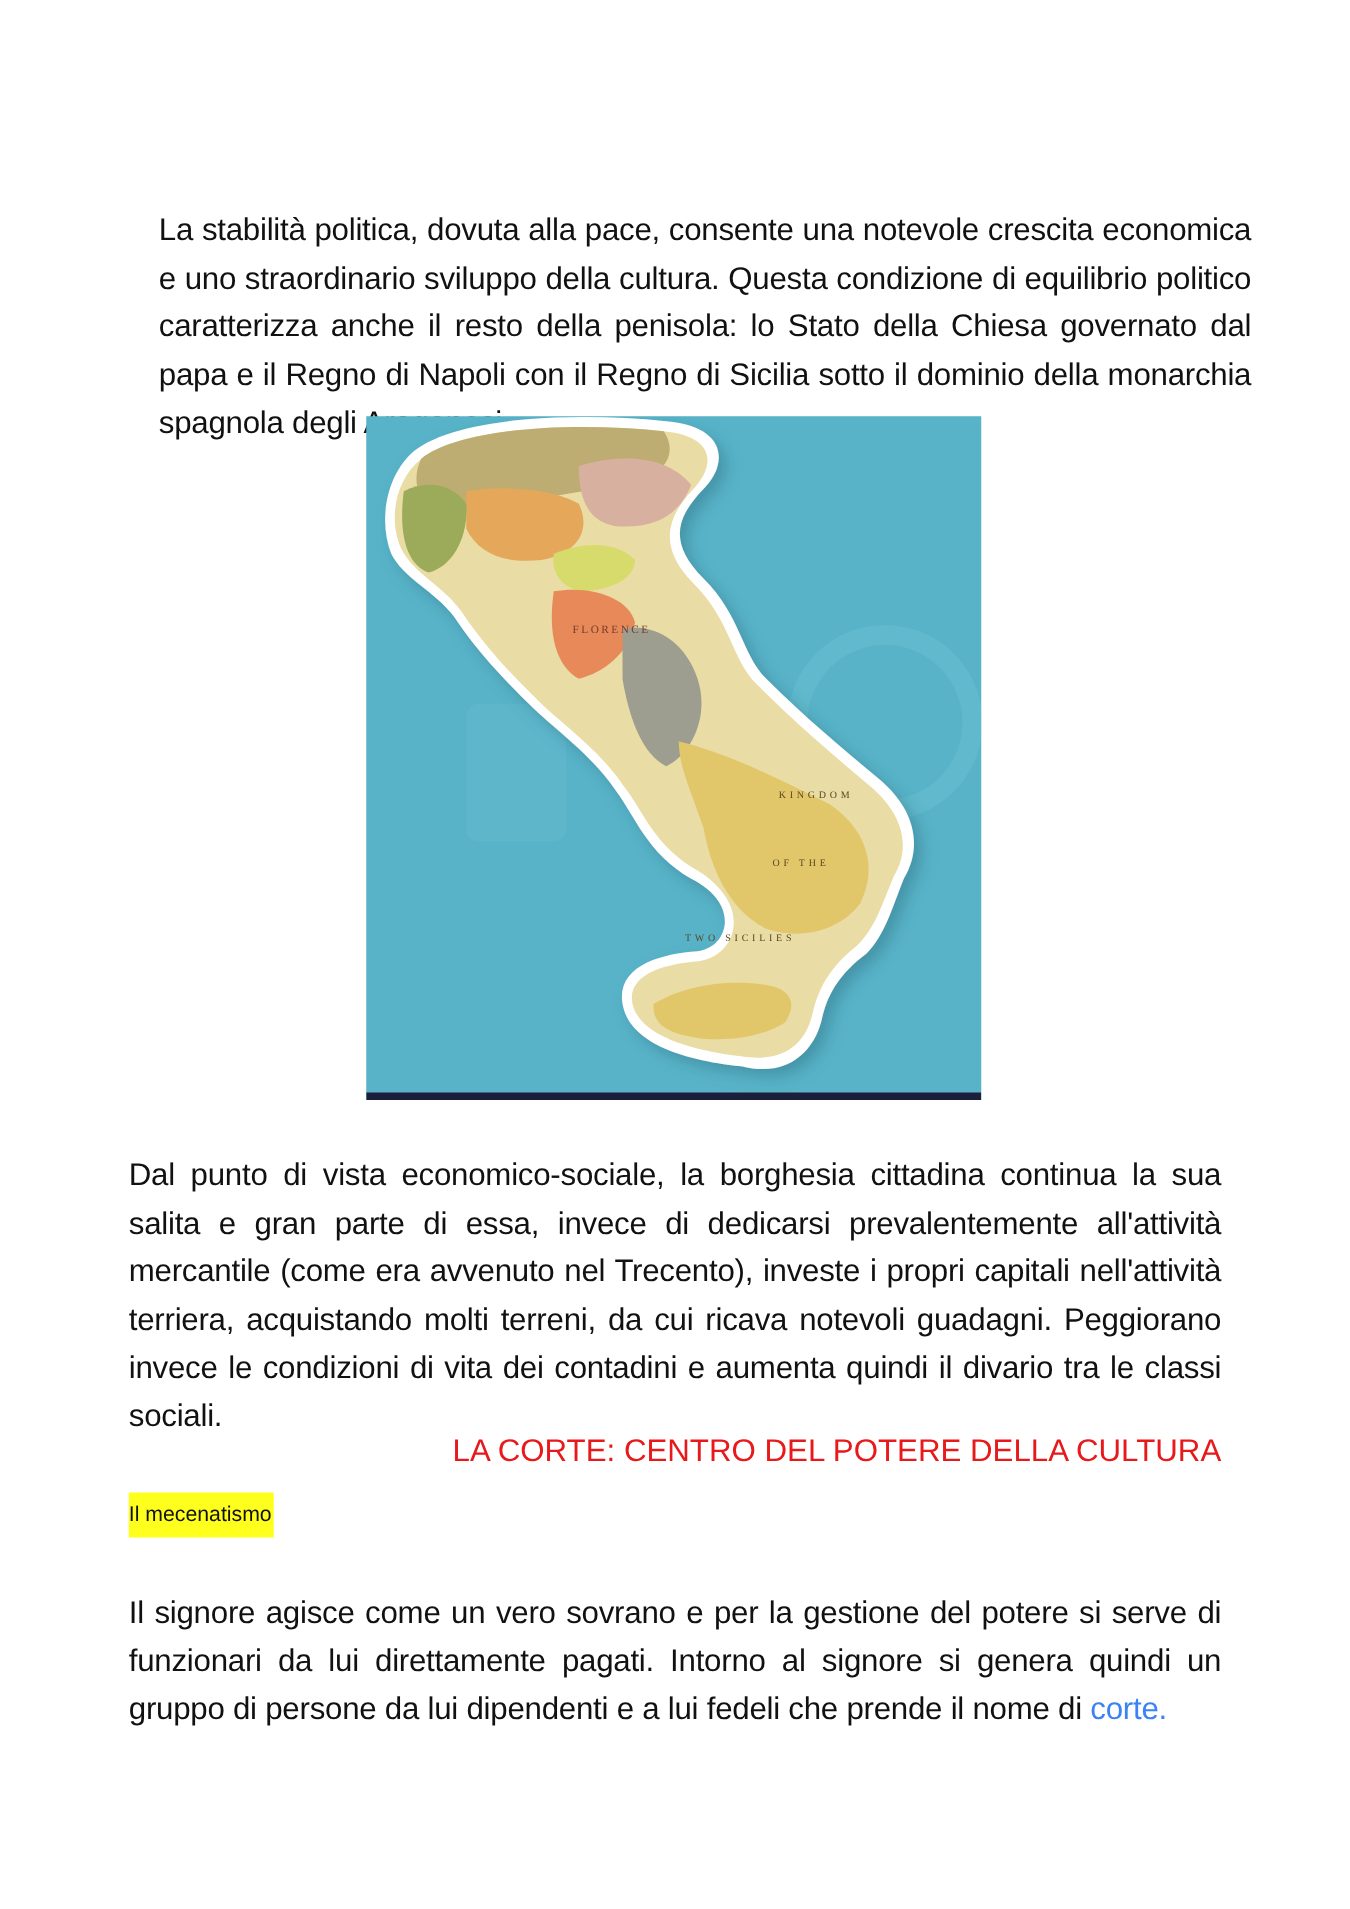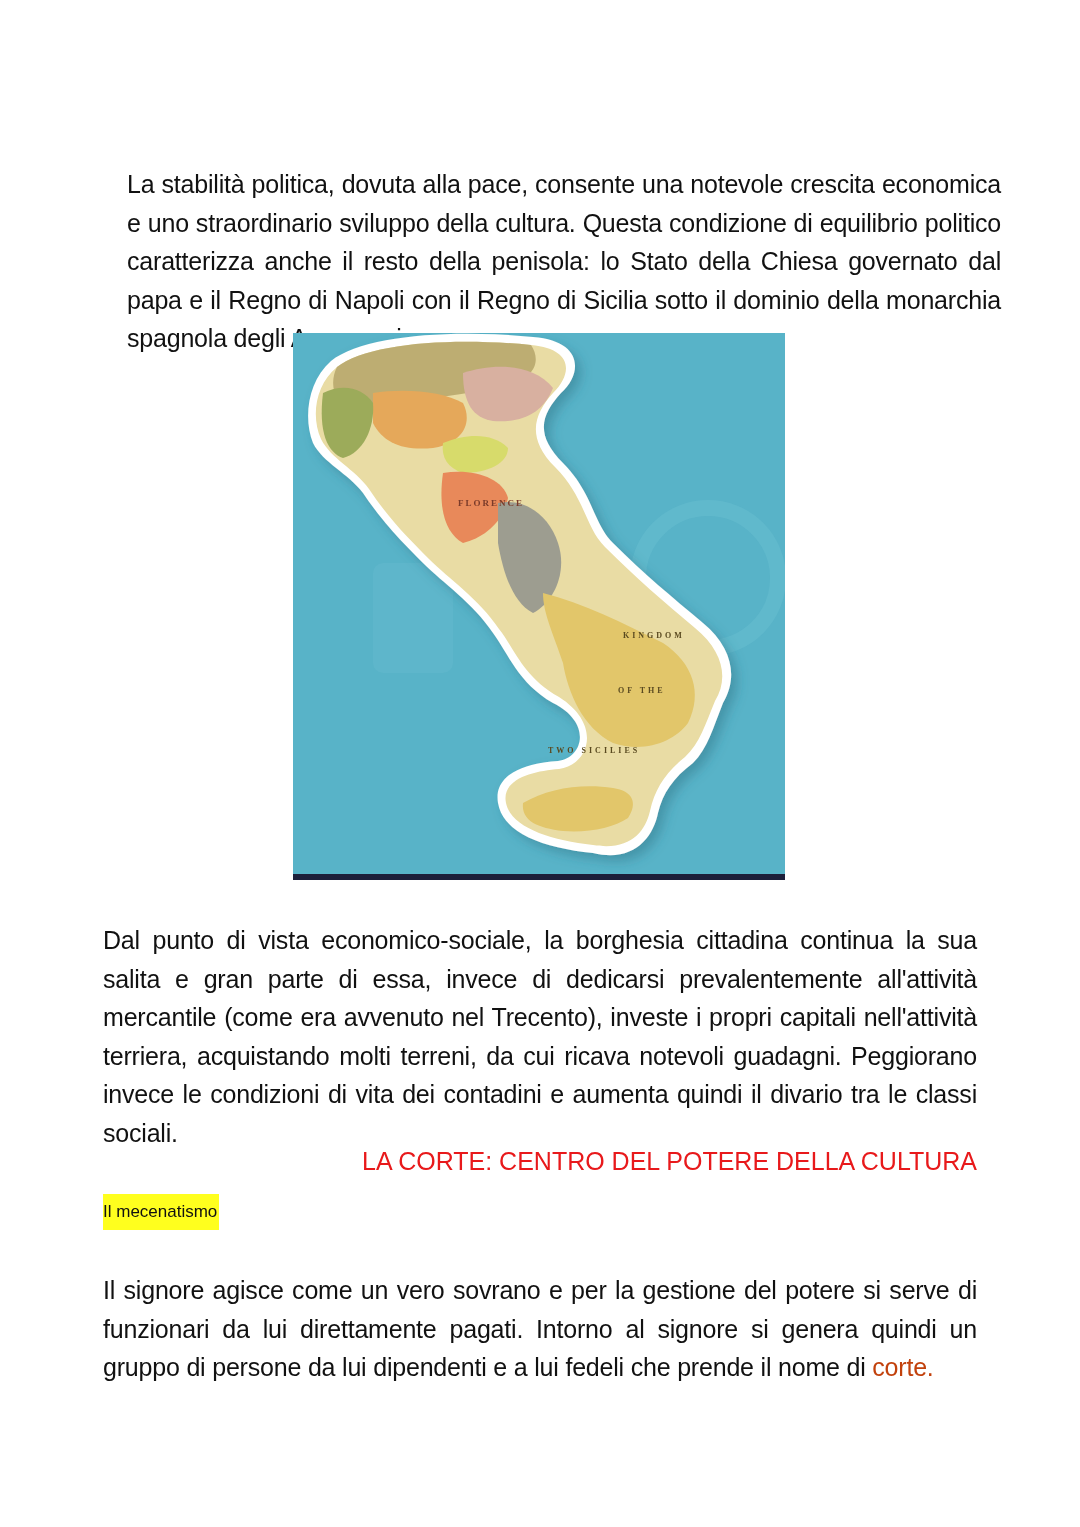--- a/index.html
+++ b/index.html
@@ -7,23 +7,23 @@
          font-family: "Liberation Sans", "DejaVu Sans", sans-serif; color:#111; }
   .para { position:absolute; left:103px; width:874px; font-size:25px; line-height:38.5px;
           text-align:justify; text-align-last:left; letter-spacing:-0.2px; }
   .p1 { top:140px;margin-left:24px; }
   .p2 { top:896px; }
   .p3 { top:1246px; }
   .title { position:absolute; top:1142px; left:103px; width:874px; text-align:right;
            color:#e8191b; font-size:25px; line-height:38px; }
   .subhead { position:absolute; top:1194px; left:103px; font-size:17px; line-height:36px;
              background:#ffff1e; padding:0 2px 0 0; }
-  .red { color:#c2410c; }
+  .red { color:#3b82f6; }
   .figure { position:absolute; left:293px; top:333px; width:492px; height:547px;
-            background:#58b3c8; overflow:hidden;font-weight:bold; }
+            background:#58b3c8; overflow:hidden; }
   .figure svg { position:absolute; left:0; top:0; }
   .figure .bar { position:absolute; left:0; bottom:0; width:100%; height:6px; background:#1c1f3a; }
 </style>
 </head>
 <body>
 
 <p class="para p1">La stabilità politica, dovuta alla pace, consente una notevole crescita economica e uno straordinario sviluppo della cultura. Questa condizione di equilibrio politico caratterizza anche il resto della penisola: lo Stato della Chiesa governato dal papa e il Regno di Napoli con il Regno di Sicilia sotto il dominio della monarchia spagnola degli Aragonesi.</p>
 
 <div class="figure">
   <svg width="492" height="547" viewBox="0 0 492 547">

